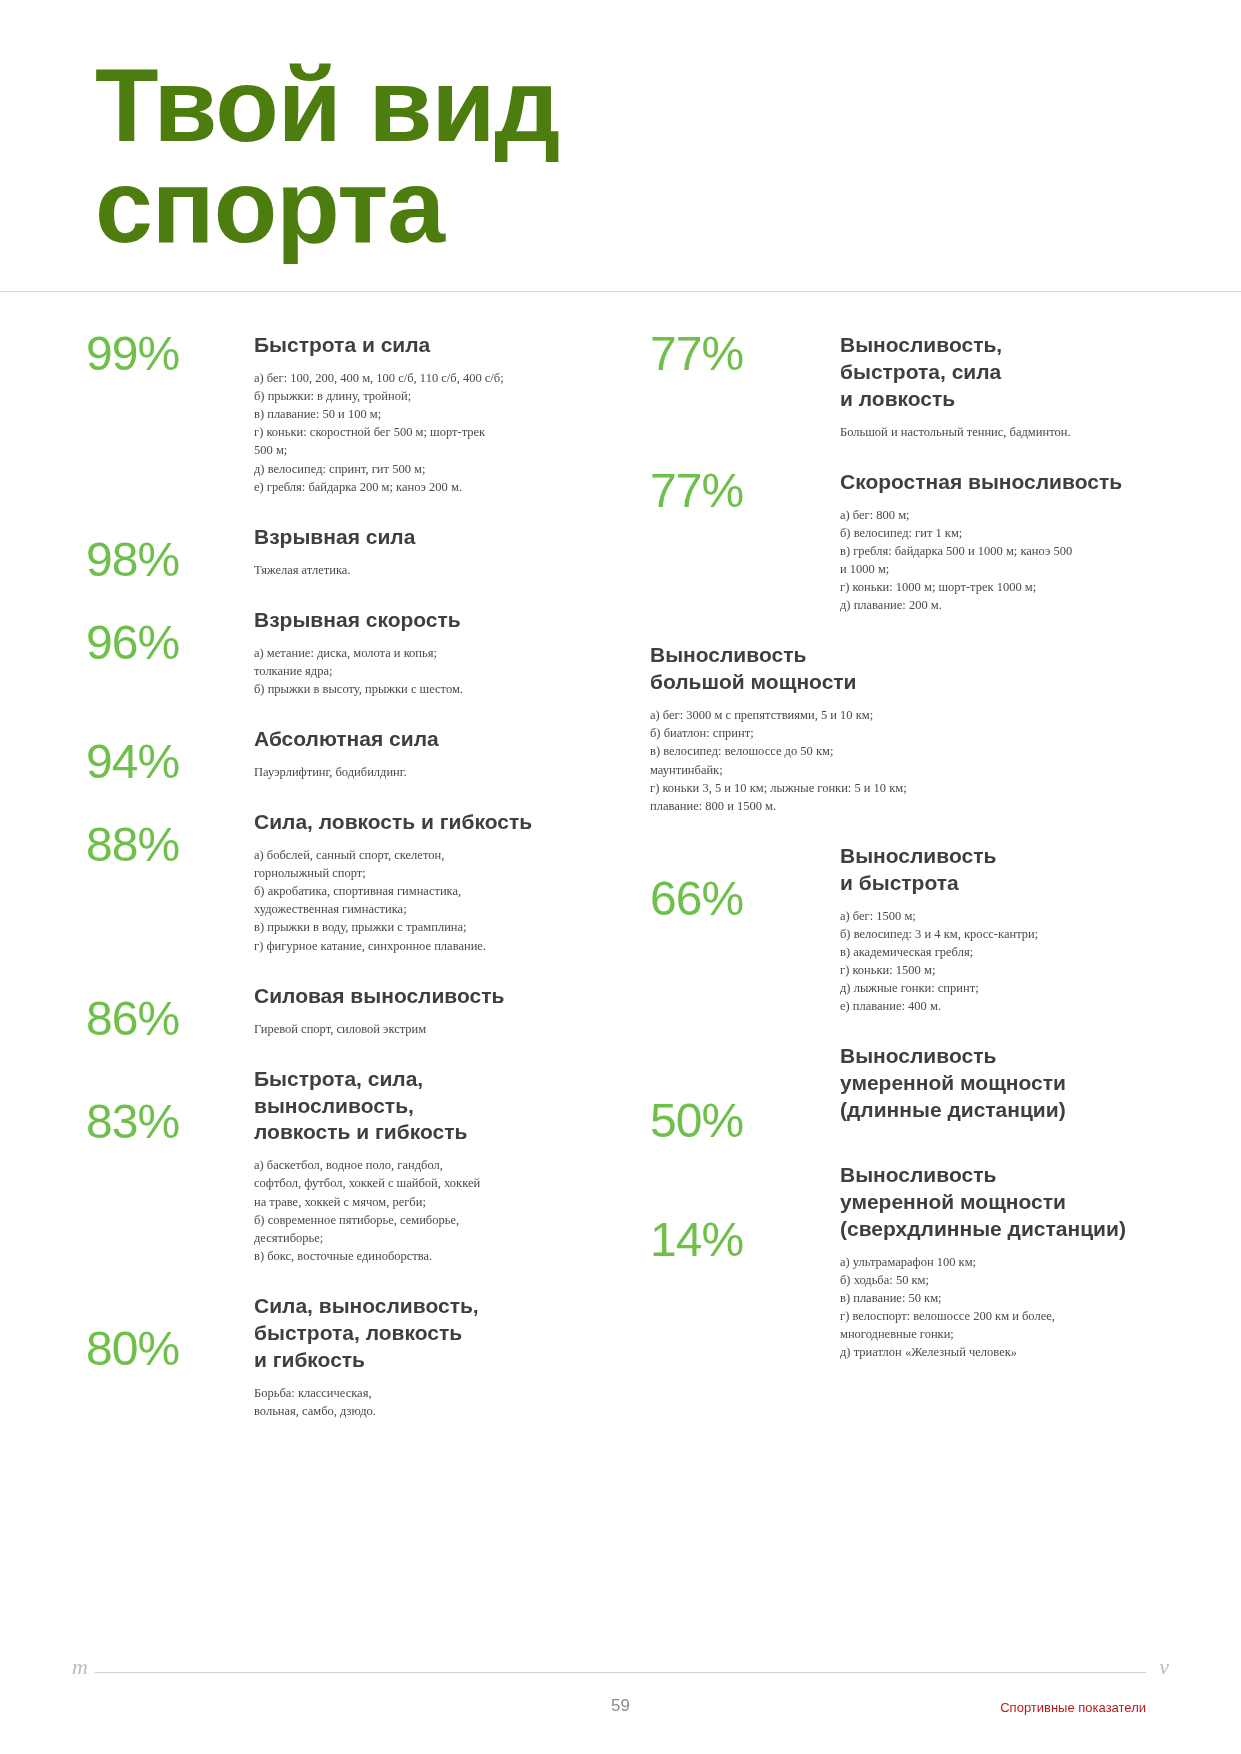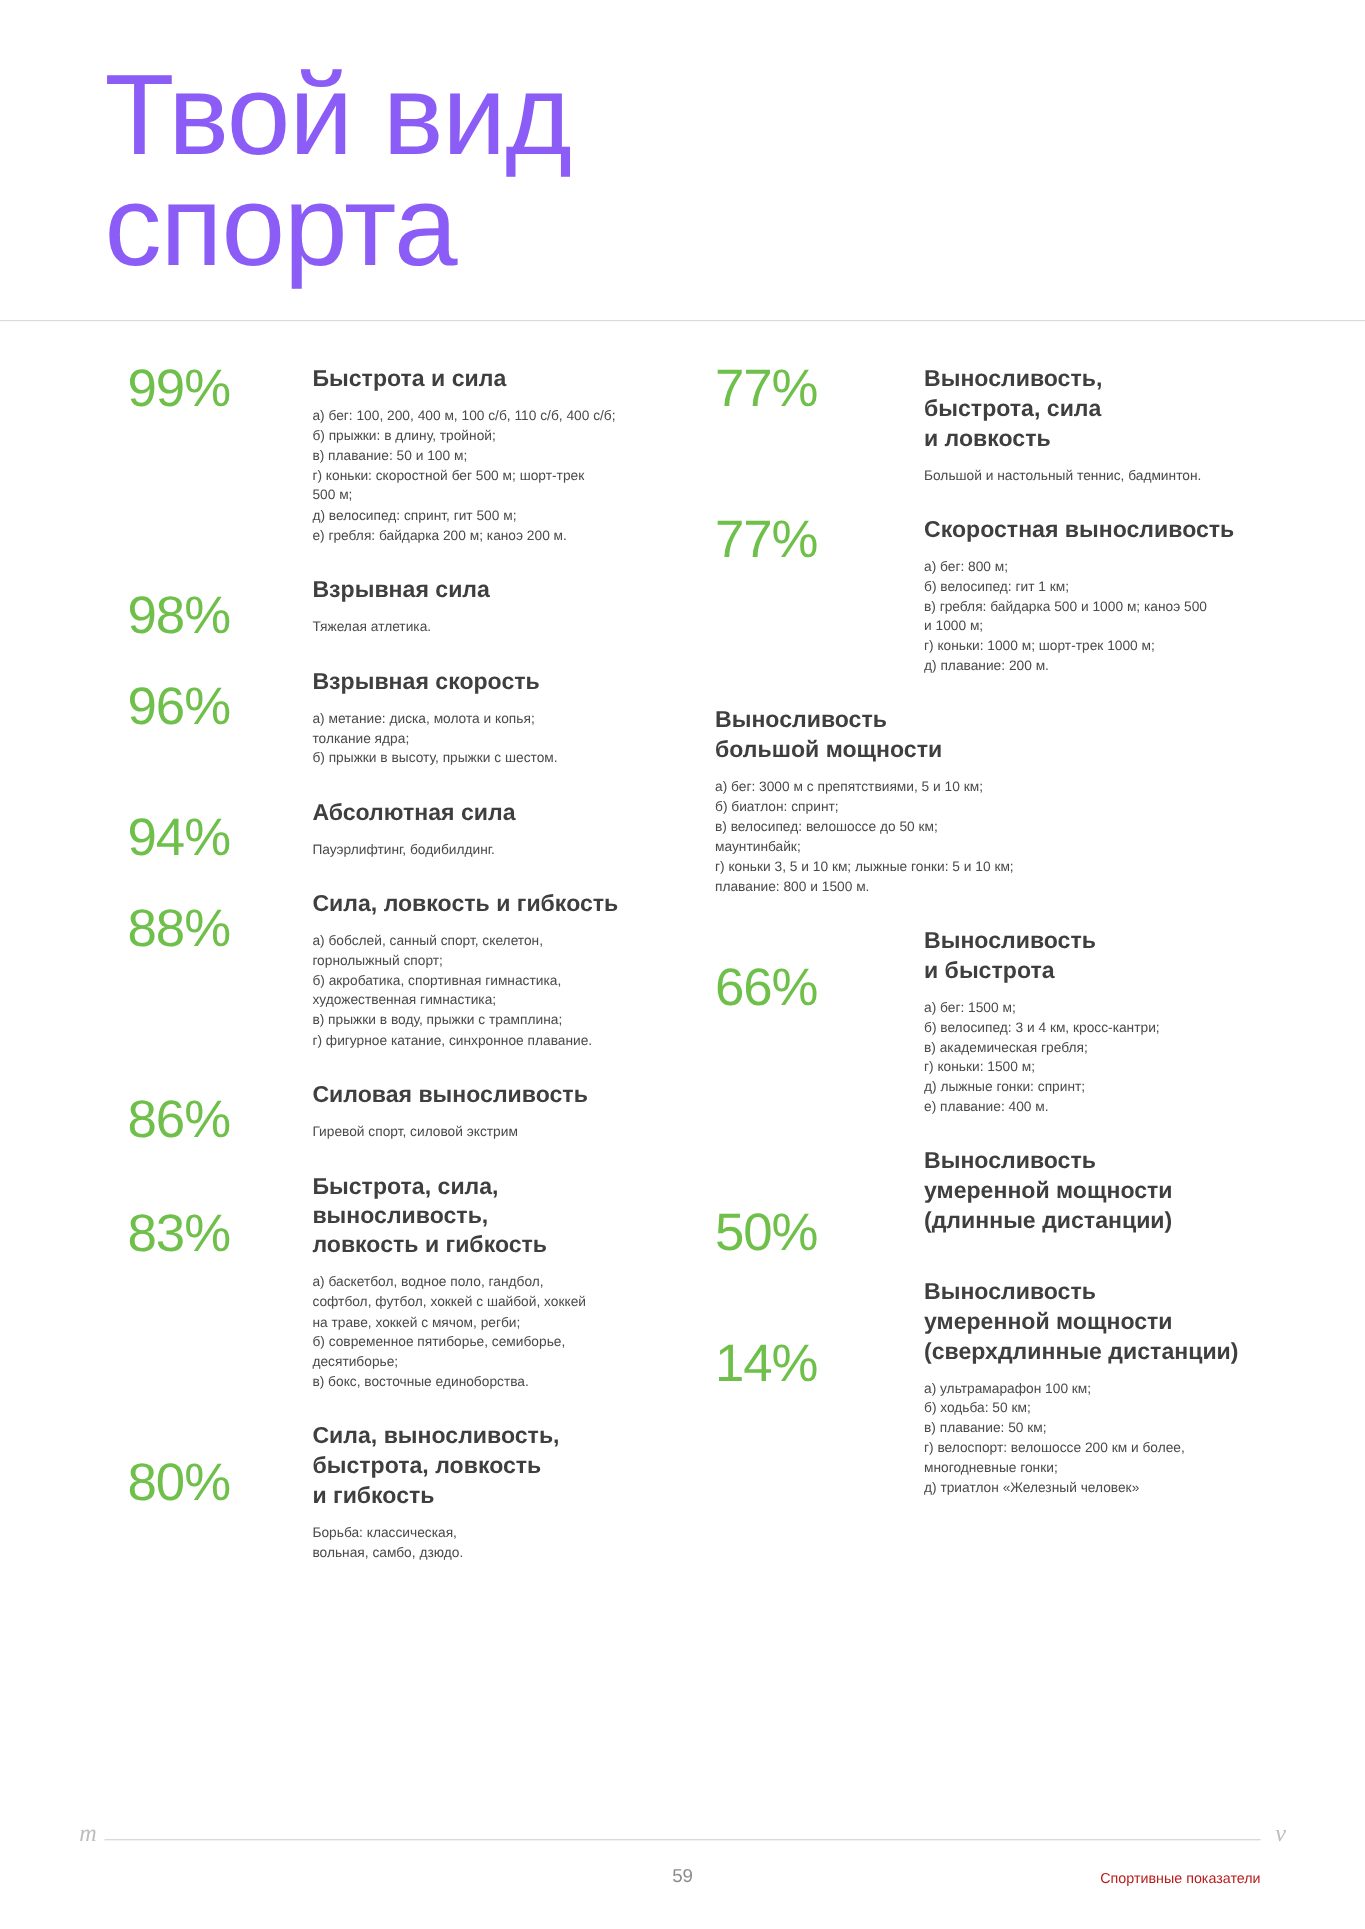--- a/index.html
+++ b/index.html
@@ -22,22 +22,22 @@
   }
   
   .header {
     padding: 55px 0 0 95px;
     height: 245px;
     box-sizing: border-box;
   }
   .title {
     font-size: 104px;
     line-height: 0.97;
-    color: #8b5cf6;
-    font-weight: 400;
+    color: #4d7c0f;
+    font-weight: 700;
     letter-spacing: -1px;
     white-space: pre-line;
     margin: 0;
   }
   .header-rule {
     position: absolute;
     top: 291px;
     left: 0;
     right: 0;
     height: 1px;
@@ -50,21 +50,21 @@
     left: 0;
     right: 0;
     display: flex;
     gap: 0;
   }
   .col {
     box-sizing: border-box;
   }
   .col-left {
     width: 625px;
-    padding-left: 116px;
+    padding-left: 86px;
   }
   .col-right {
     width: 616px;
     padding-left: 25px;
   }
   .entry {
     display: flex;
     align-items: flex-start;
     margin-bottom: 26px;
   }
@@ -93,20 +93,21 @@
     font-weight: 700;
     white-space: pre-line;
     margin: 0 0 10px 0;
   }
   .edesc {
     font-size: 12.5px;
     line-height: 1.45;
     color: #4a4a4a;
     white-space: pre-line;
     margin: 0;
+    font-family: Liberation Serif, serif;
   }
   
   .pct.lower { position: relative; top: 14px; }
   .pct.lower2 { position: relative; top: 34px; }
   .pct.lower3 { position: relative; top: 56px; }
   
   .footer {
     position: absolute;
     left: 0;
     right: 0;

